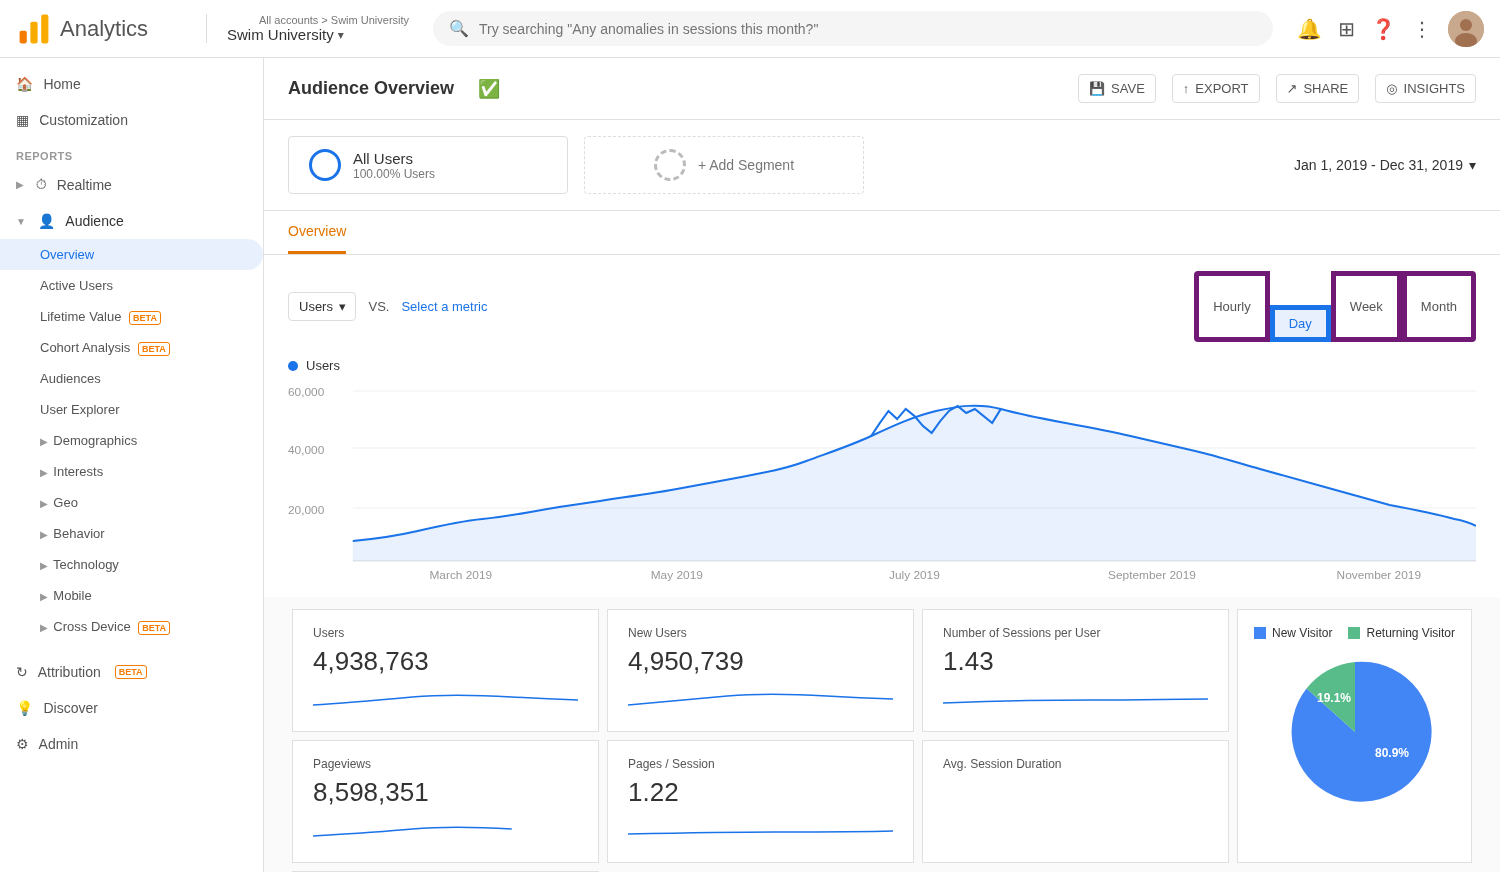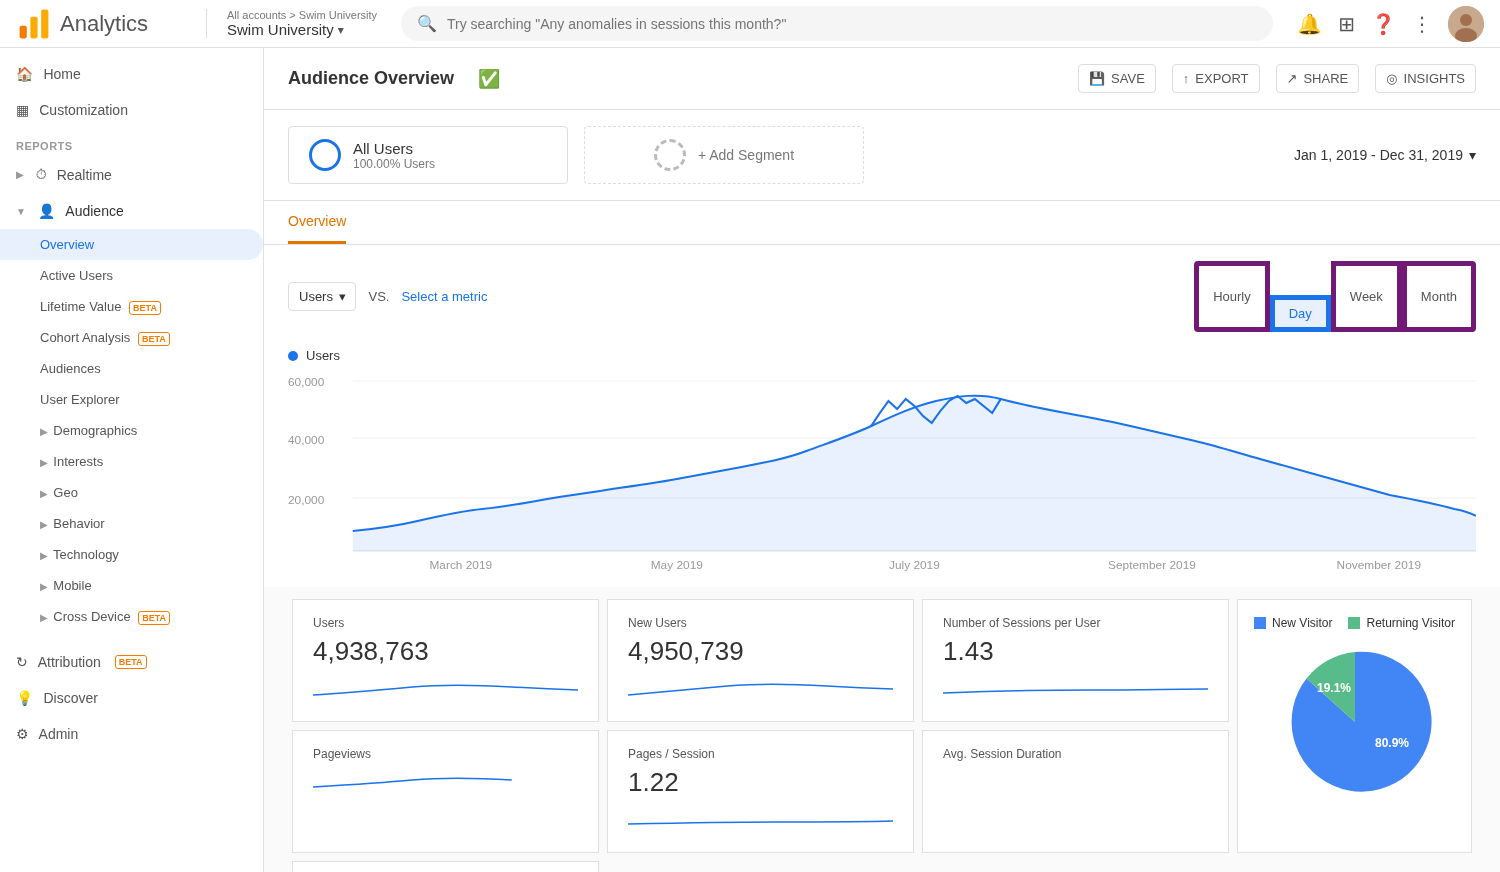--- a/index.html
+++ b/index.html
@@ -1,27 +1,27 @@
 <!DOCTYPE html>
 <html><head>
   <meta charset="utf-8">
   <style>
     * { box-sizing: border-box; margin: 0; padding: 0; }
     body { font-family: 'Arial', sans-serif; font-size: 13px; color: #333; background: #fff; display: flex; flex-direction: column; height: 872px; overflow: hidden; }
 
     
     .top-nav {
       display: flex; align-items: center; background: #fff; border-bottom: 1px solid #e0e0e0;
-      height: 48px; padding: 0 16px; flex-shrink: 0;
+      height: 58px; padding: 0 16px; flex-shrink: 0;
     }
     .logo-area { display: flex; align-items: center; gap: 8px; width: 180px; }
     .logo-icon { width: 36px; height: 36px; }
     .logo-text { font-size: 22px; color: #555; font-weight: 400; }
     .breadcrumb-area { display: flex; flex-direction: column; padding-left: 20px; border-left: 1px solid #ddd; margin-left: 10px; }
-    .breadcrumb-top { font-size: 11px; color: #777; }
+    .breadcrumb-top { font-size: 11px; color: #777; margin-left: 32px; }
     .breadcrumb-bottom { font-size: 15px; color: #333; font-weight: 500; display: flex; align-items: center; gap: 4px; }
     .breadcrumb-dropdown { color: #555; font-size: 12px; cursor: pointer; }
     .search-bar {
       flex: 1; margin: 0 24px; background: #f5f5f5; border-radius: 24px;
       display: flex; align-items: center; padding: 8px 16px; gap: 10px;
     }
     .search-icon-wrap { color: #999; font-size: 16px; }
     .search-input { border: none; background: transparent; outline: none; flex: 1; font-size: 14px; color: #555; }
     .top-nav-icons { display: flex; align-items: center; gap: 16px; margin-left: auto; }
     .top-icon { font-size: 20px; color: #555; cursor: pointer; }
@@ -422,20 +422,21 @@
         <div class="metric-label">Number of Sessions per User</div>
         <div class="metric-value">1.43</div>
         <div class="metric-sparkline">
           <svg class="sparkline-svg" viewBox="0 0 160 30" preserveAspectRatio="none">
             <path d="M0,18 C30,16 60,15 90,15 C120,15 140,14 160,14" fill="none" stroke="#1a73e8" stroke-width="1.5"></path>
           </svg>
         </div>
       </div>
       <div class="metric-card">
         <div class="metric-label">Pageviews</div>
+        <div class="metric-value">8,598,351</div>
         <div class="metric-sparkline">
           <svg class="sparkline-svg" viewBox="0 0 160 30" preserveAspectRatio="none">
             <path d="M0,20 C20,18 40,16 60,13 C80,10 100,11 120,13 C140,15 160,16" fill="none" stroke="#1a73e8" stroke-width="1.5"></path>
           </svg>
         </div>
       </div>
       <div class="metric-card">
         <div class="metric-label">Pages / Session</div>
         <div class="metric-value">1.22</div>
         <div class="metric-sparkline">

